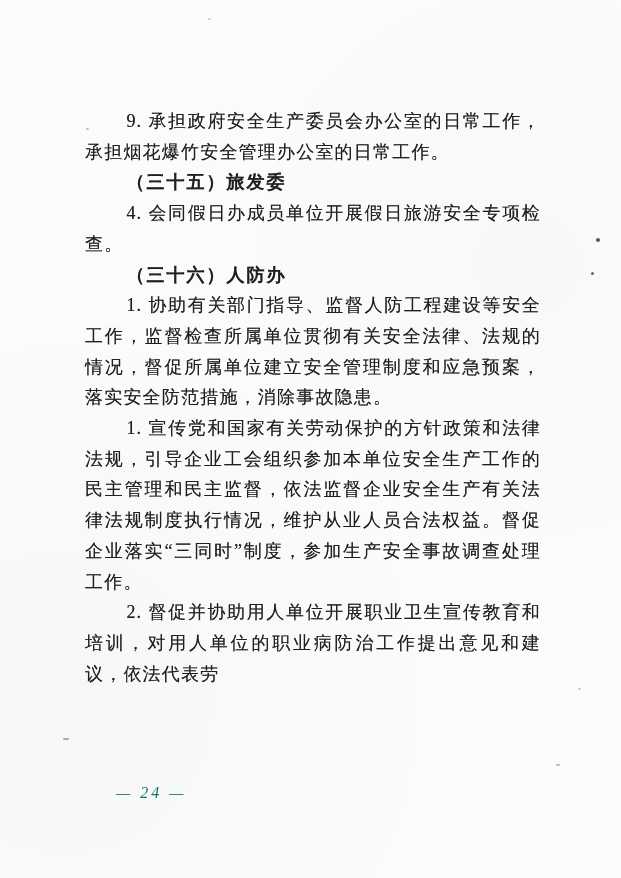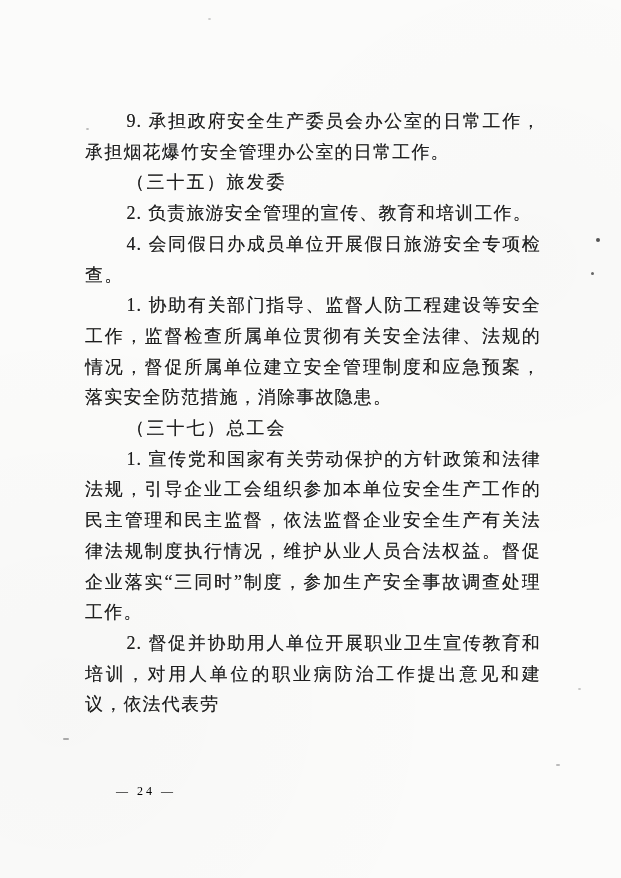--- a/index.html
+++ b/index.html
@@ -32,53 +32,53 @@
   }
   .para{
     margin:0;
     font-size:18px;
     line-height:30.7px;
     letter-spacing:1.2px;
     text-indent:2.3em;
     text-shadow:0 0 0.5px rgba(20,20,20,0.55);
   }
   .para.heading{
-    font-weight:normal;
+    font-weight:bold;
     letter-spacing:2px;
   }
   .page-number{
     position:absolute;
     left:116px; top:784px;
-    font-size:12px;
+    font-size:16px;
     letter-spacing:3px;
-    color:#000000;
+    color:#0f766e;
     white-space:pre;
+    font-style:italic;
   }
   
   .speck{position:absolute;background:#777;border-radius:50%;pointer-events:none;}
   .speck.s1{left:596px;top:238px;width:4px;height:4px;background:#555;}
   .speck.s2{left:591px;top:272px;width:3px;height:3px;background:#666;}
   .speck.s3{left:86px;top:128px;width:3px;height:2px;background:#bbb;}
   .speck.s4{left:63px;top:738px;width:6px;height:2px;background:#aaa;border-radius:1px;}
   .speck.s5{left:556px;top:764px;width:4px;height:2px;background:#bbb;border-radius:1px;}
   .speck.s6{left:208px;top:18px;width:3px;height:2px;background:#ccc;}
   .speck.s7{left:578px;top:688px;width:3px;height:2px;background:#c5c5c5;}
 </style>
 </head>
 <body>
 
 <div class="scan-overlay"></div>
 
 <div class="page-body">
   <p class="para">9. 承担政府安全生产委员会办公室的日常工作，承担烟花爆竹安全管理办公室的日常工作。</p>
   <p class="para heading">（三十五）旅发委</p>
-  <p class="para">2. 负责旅游安全管理的宣传、教育和培训工作。</p>
   <p class="para">4. 会同假日办成员单位开展假日旅游安全专项检查。</p>
+  <p class="para heading">（三十六）人防办</p>
   <p class="para">1. 协助有关部门指导、监督人防工程建设等安全工作，监督检查所属单位贯彻有关安全法律、法规的情况，督促所属单位建立安全管理制度和应急预案，落实安全防范措施，消除事故隐患。</p>
-  <p class="para heading">（三十七）总工会</p>
   <p class="para">1. 宣传党和国家有关劳动保护的方针政策和法律法规，引导企业工会组织参加本单位安全生产工作的民主管理和民主监督，依法监督企业安全生产有关法律法规制度执行情况，维护从业人员合法权益。督促企业落实“三同时”制度，参加生产安全事故调查处理工作。</p>
   <p class="para">2. 督促并协助用人单位开展职业卫生宣传教育和培训，对用人单位的职业病防治工作提出意见和建议，依法代表劳</p>
 </div>
 
 <div class="page-number">— 24 —</div>
 
 <div class="speck s1"></div>
 <div class="speck s2"></div>
 <div class="speck s3"></div>
 <div class="speck s4"></div>

